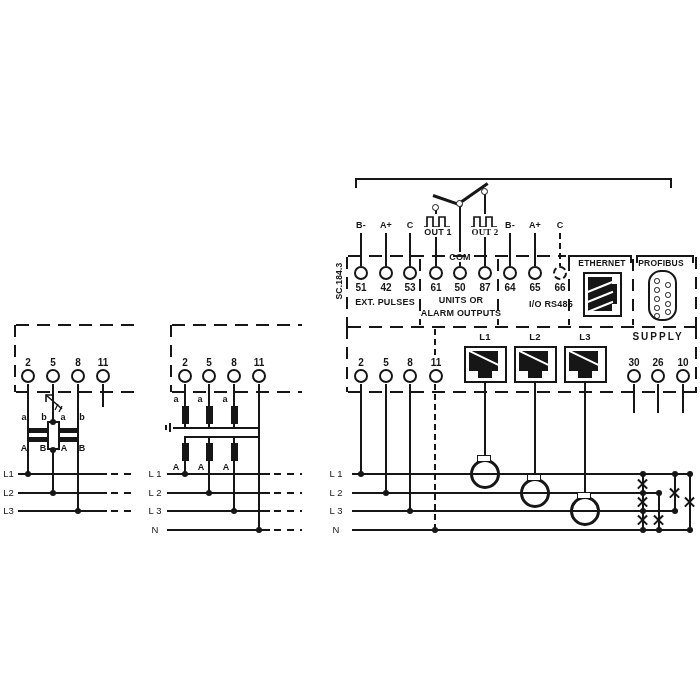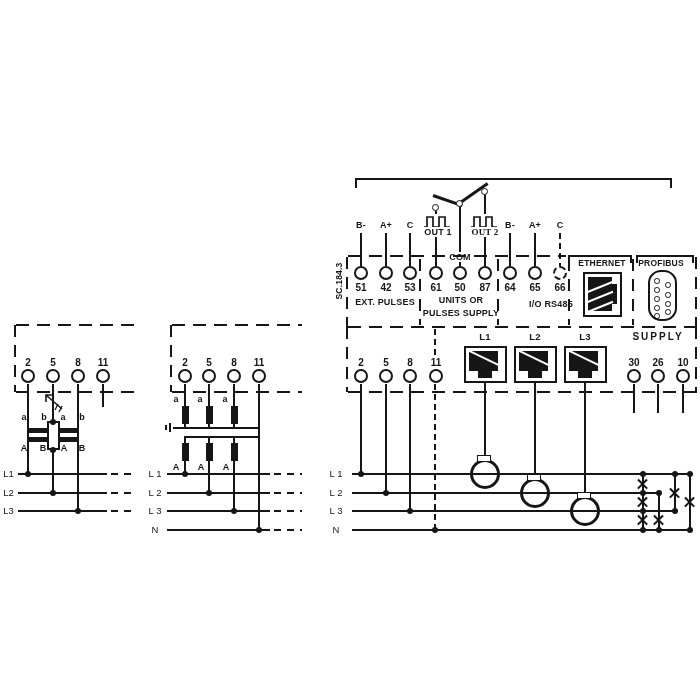--- a/index.html
+++ b/index.html
@@ -100,21 +100,21 @@
   <span class="num" style="left:400px;top:282px;width:20px;">53</span>
   <span class="num" style="left:426px;top:282px;width:20px;">61</span>
   <span class="num" style="left:450px;top:282px;width:20px;">50</span>
   <span class="num" style="left:475px;top:282px;width:20px;">87</span>
   <span class="num" style="left:500px;top:282px;width:20px;">64</span>
   <span class="num" style="left:525px;top:282px;width:20px;">65</span>
   <span class="num" style="left:550px;top:282px;width:20px;">66</span>
 
   <span class="cap" style="left:349px;top:297px;width:72px;">EXT. PULSES</span>
   <span class="cap" style="left:424px;top:295px;width:74px;">UNITS OR</span>
-  <span class="cap" style="left:417px;top:308px;width:88px;">PULSES SUPPLY</span>
+  <span class="cap" style="left:417px;top:308px;width:88px;">ALARM OUTPUTS</span>
   <span class="cap" style="left:498px;top:299px;width:72px;margin-left:17px;">I/O RS485</span>
 
   <div class="hl" style="left:568px;top:255px;width:64px;"></div>
   <div class="vl" style="left:568px;top:255px;height:8px;"></div>
   <div class="vl" style="left:630px;top:255px;height:8px;"></div>
   <span class="cap" style="left:571px;top:258px;width:62px;font-size:8.5px;">ETHERNET</span>
   <div class="jack" style="left:583px;top:272px;width:35px;height:41px;"></div>
   <div class="plug" style="left:588px;top:277px;width:24px;height:34px;"></div>
   <div class="plug" style="left:611px;top:284px;width:6px;height:20px;"></div>
   <div class="streak" style="left:586px;top:286px;width:28px;transform:rotate(-22deg);"></div>

